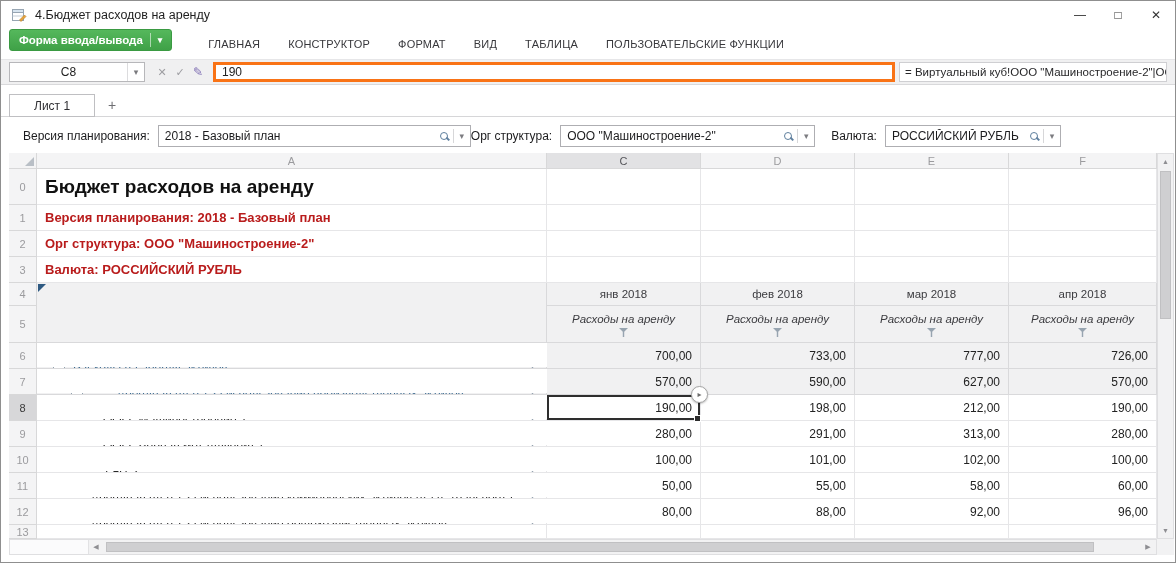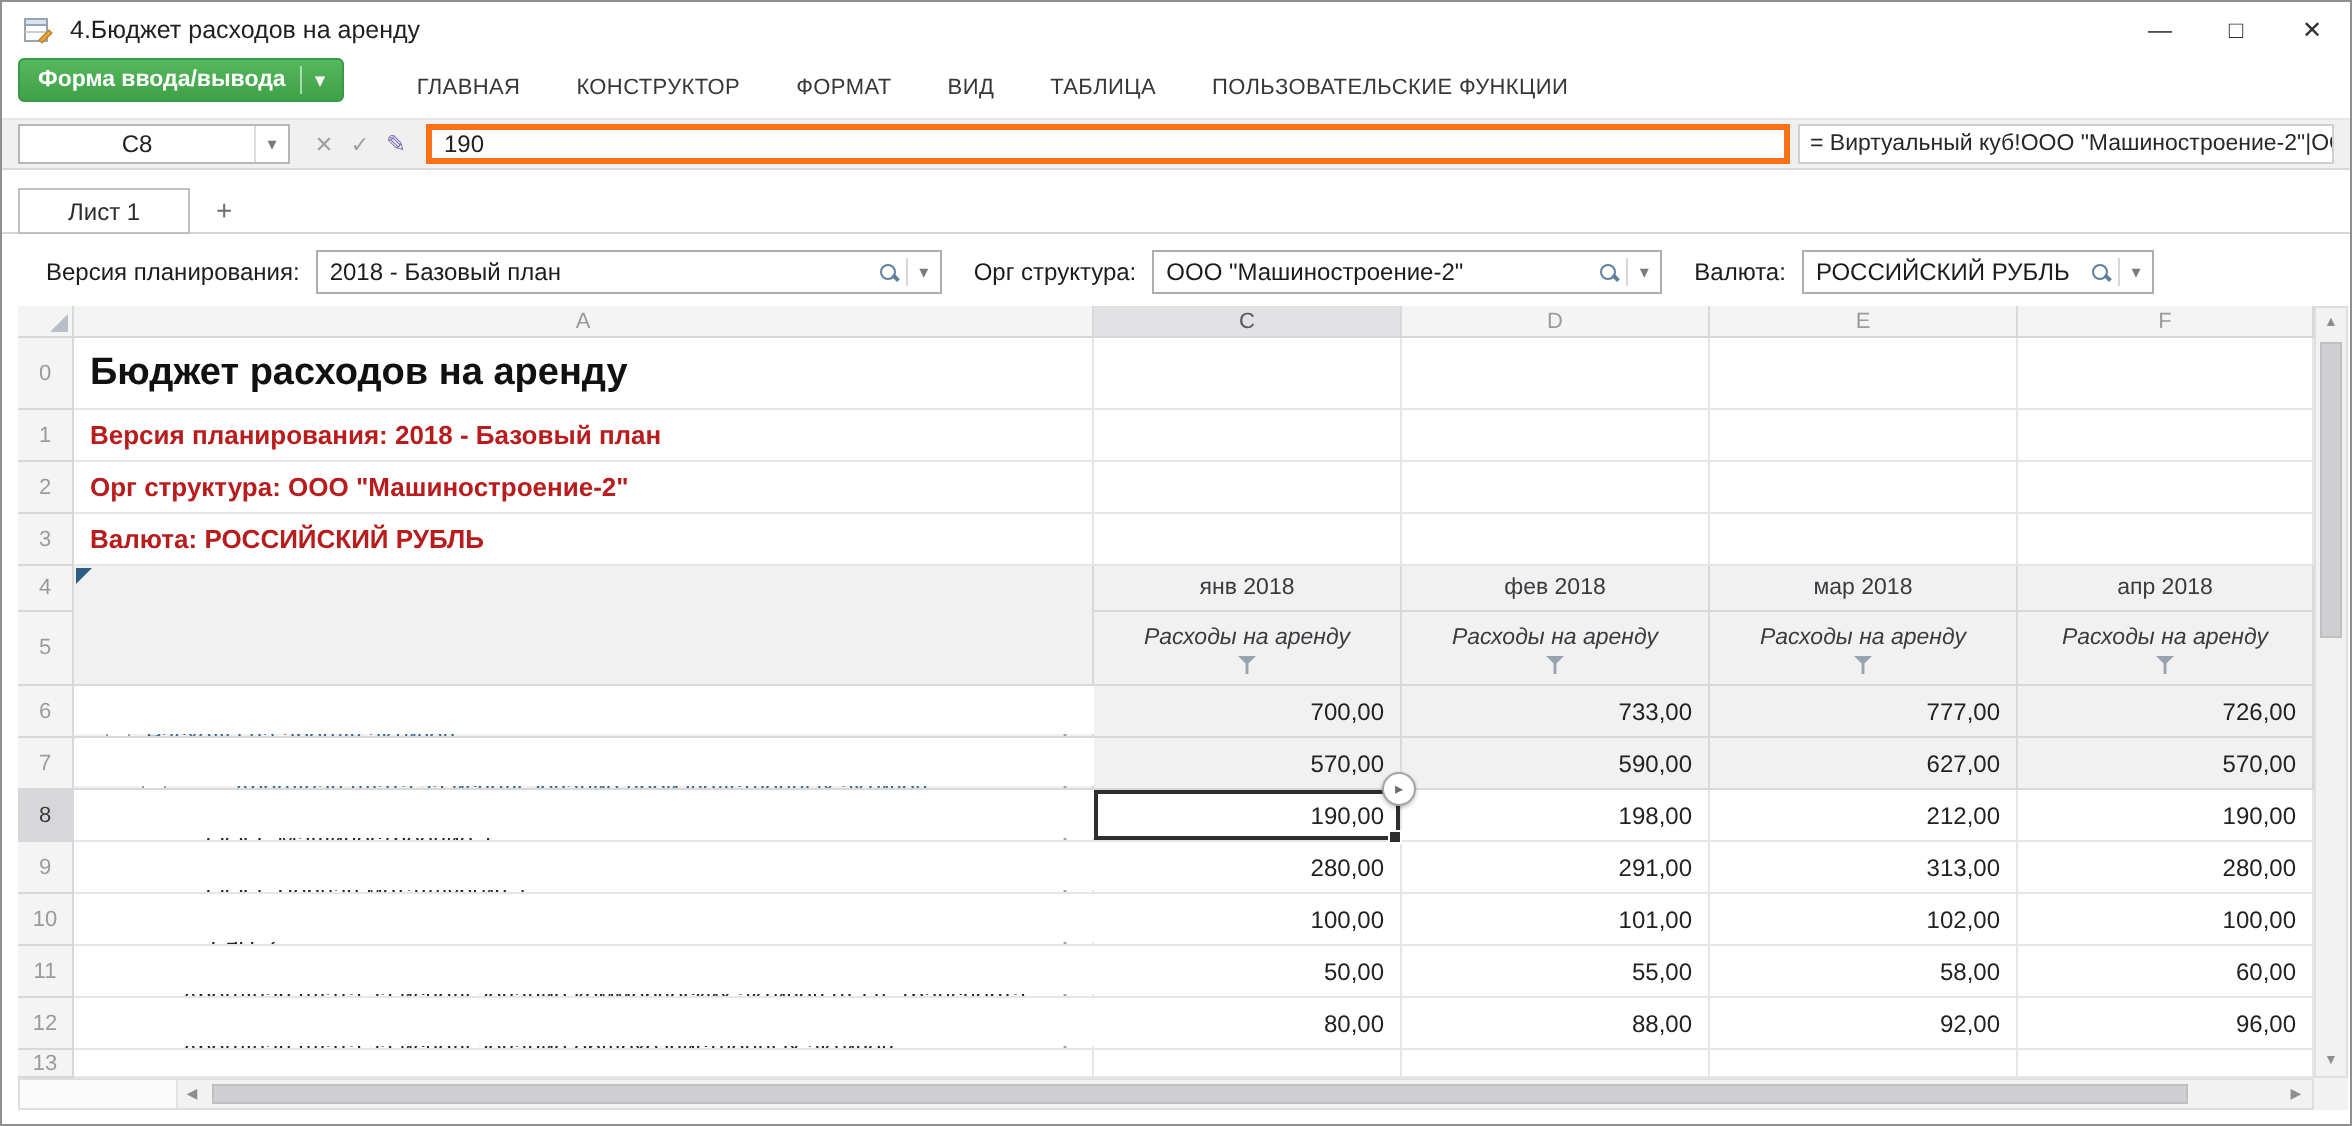--- a/index.html
+++ b/index.html
@@ -40,21 +40,21 @@
   
   .filterrow{height:37px;display:flex;align-items:center;padding-left:22px;background:#fff;font-size:12px;color:#1c1c1e;}
   .flabel{margin-right:8px;white-space:nowrap;}
   .fcombo{height:22px;background:#fff;border:1px solid #aeaeb2;display:flex;align-items:center;box-sizing:border-box;flex:none;}
   .fval{flex:1;padding-left:6px;white-space:nowrap;overflow:hidden;}
   .mag{width:18px;height:100%;display:flex;align-items:center;justify-content:center;position:relative;flex:none;}
   .mag::before{content:'';width:6px;height:6px;border:1.5px solid #5f7f9e;border-radius:50%;display:block;}
   .mag::after{content:'';position:absolute;width:4px;height:1.5px;background:#5f7f9e;transform:rotate(45deg);right:3px;bottom:6px;}
   .csep{width:1px;height:14px;background:#d7d7d9;flex:none;}
   .carr{width:16px;text-align:center;color:#7c7c80;font-size:9px;flex:none;}
-  .c1{width:313px;margin-right:16px;}
+  .c1{width:313px;}
   .c2{width:255px;margin-right:16px;}
   .c3{width:176px;}
 
   
   .grid{position:absolute;left:8px;top:152px;width:1148px;height:386px;display:grid;
         grid-template-columns:28px 510px 154px 154px 154px 148px;
         grid-template-rows:16px 36px 26px 26px 26px 23px 37px repeat(7,26px) 14px;
         background:#fff;overflow:hidden;font-size:12px;color:#222;}
   .cell{border-right:1px solid #e6e6e8;border-bottom:1px solid #e6e6e8;display:flex;align-items:center;box-sizing:border-box;background:#fff;min-width:0;}
   .colhead,.rowhead{background:#f4f4f5;border-color:#d8d8d9;color:#9b9b9e;justify-content:center;font-size:11px;}

